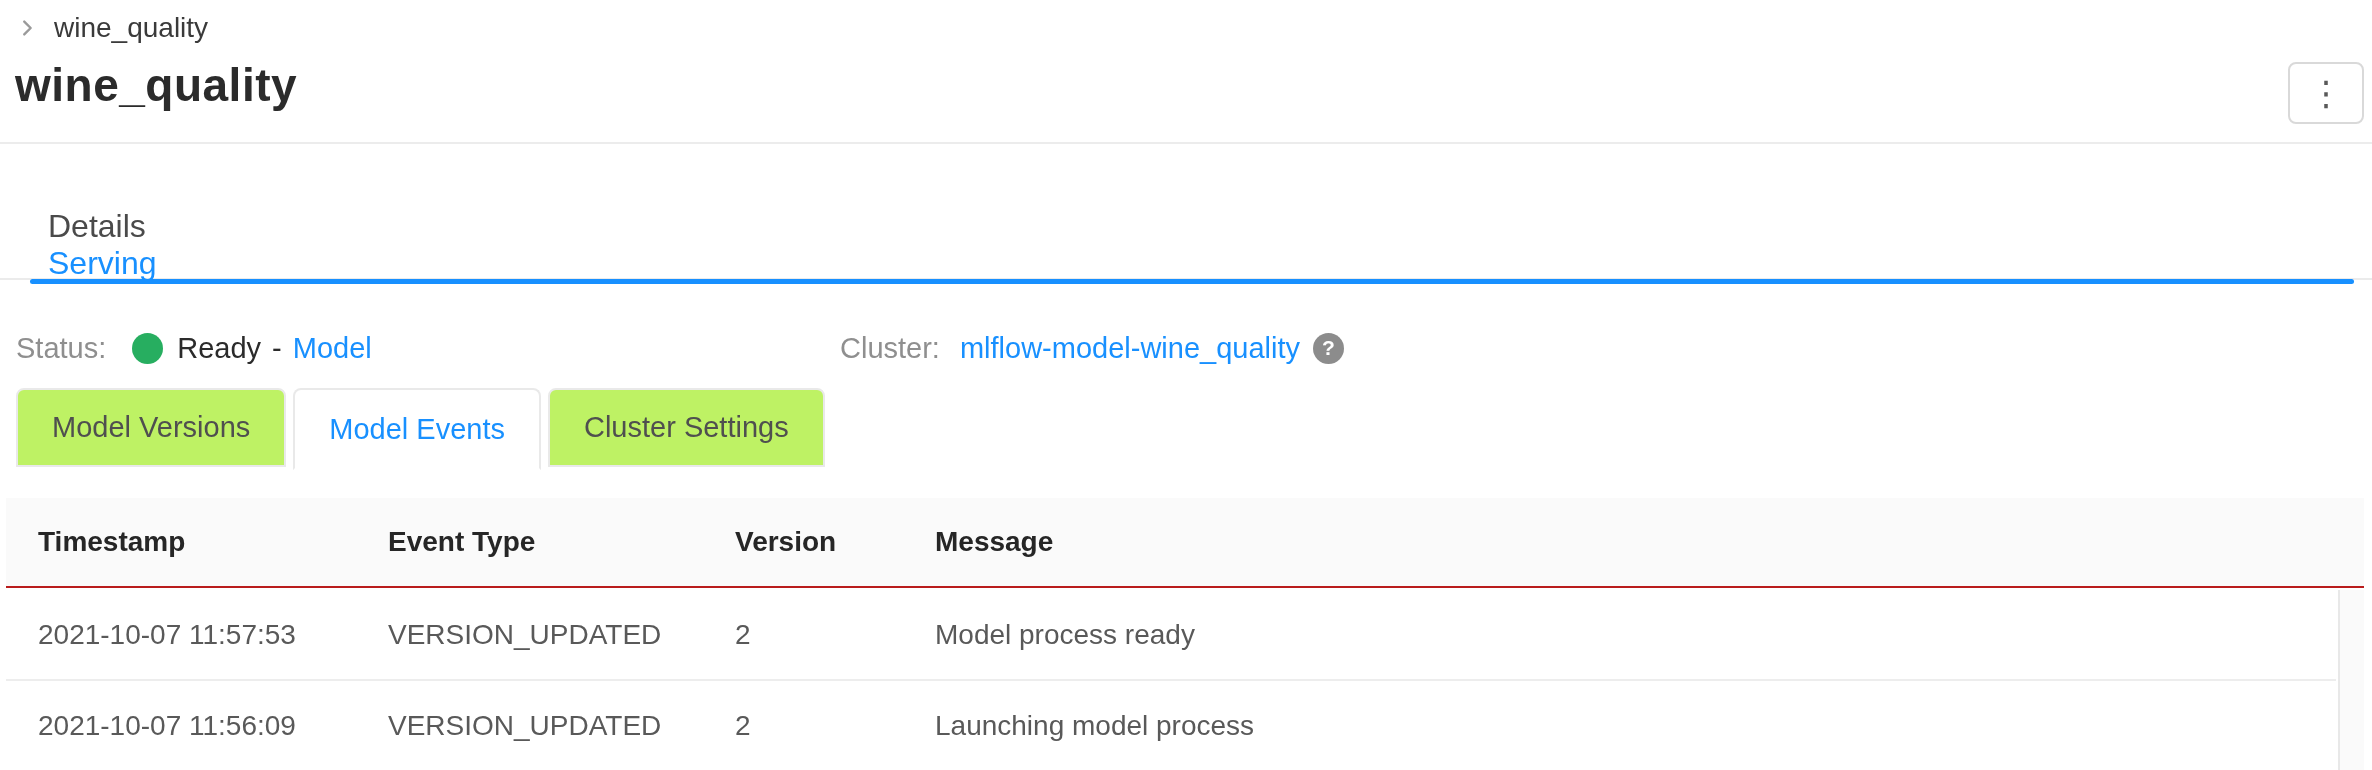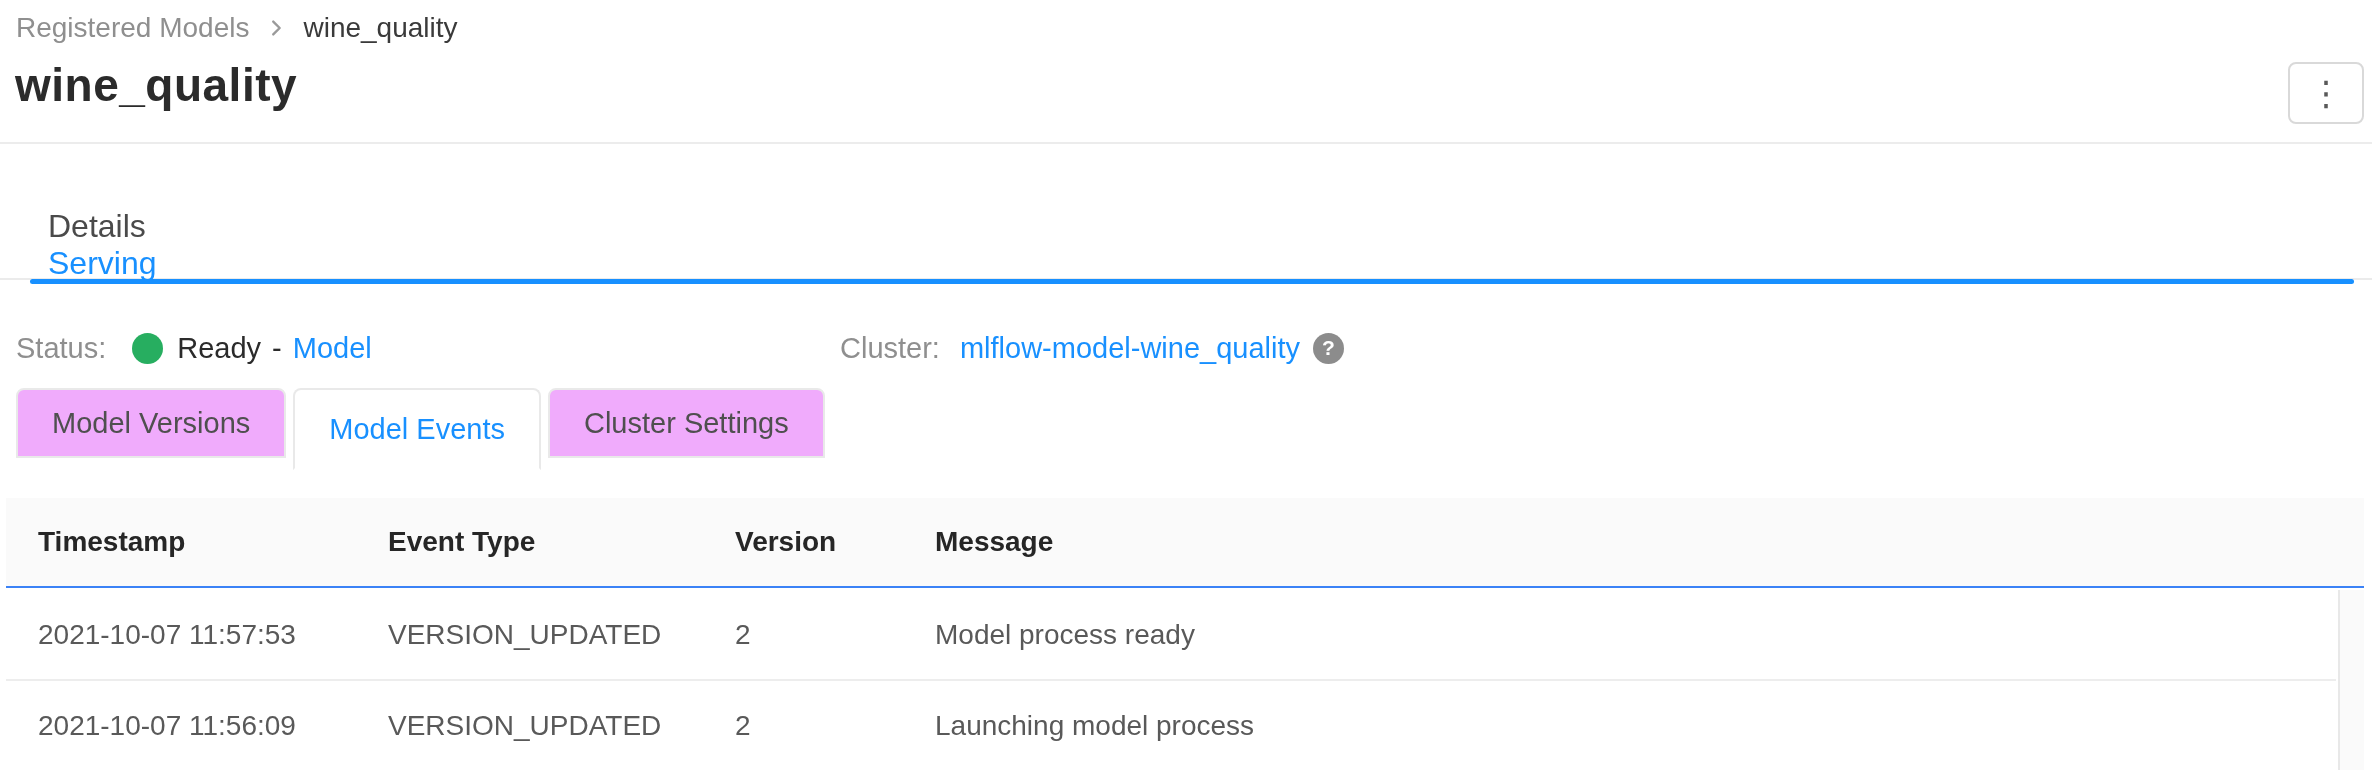--- a/index.html
+++ b/index.html
@@ -129,24 +129,24 @@
   }
 
   
   .sub-tabs {
     position: absolute;
     top: 388px; left: 16px;
     display: flex;
     font-size: 29px;
   }
   .sub-tab {
-    height: 70px;
+    height: 79px;
     padding: 0 34px;
     display: flex; align-items: center;
-    background: #f0abfc;
+    background: #bef264;
     border: 2px solid #e9e9e9;
     border-radius: 8px 8px 0 0;
     margin-right: 7px;
     color: #4f4f4f;
     cursor: pointer;
   }
   .sub-tab.active {
     background: #ffffff;
     border-bottom-color: #ffffff;
     height: 82px;
@@ -160,21 +160,21 @@
     top: 498px; left: 6px; right: 8px; bottom: 0;
     overflow: hidden;
     font-size: 28px;
   }
   .thead {
     display: grid;
     grid-template-columns: 350px 347px 200px 1fr;
     background: #fafafa;
     height: 90px;
     align-items: center;
-    border-bottom: 2px solid #3b82f6;
+    border-bottom: 2px solid #b91c1c;
     font-weight: 700;
     color: #262626;
   }
   .thead > div { padding-left: 32px; }
   .tbody {
     position: absolute;
     top: 92px; left: 0; right: 0; bottom: 0;
   }
   .scroll-gutter {
     position: absolute;
@@ -195,21 +195,20 @@
   }
   .trow:last-child { border-bottom: none; height: 120px; }
   .trow > div { padding-left: 32px; }
 </style>
 </head>
 <body>
 
 <div class="screen">
 
   <div class="breadcrumb">
-    <span class="crumb-link">Registered Models</span>
     <span class="crumb-sep">
       <svg width="22" height="22" viewBox="0 0 24 24" fill="none" stroke="#9a9a9a" stroke-width="2.6" stroke-linecap="round" stroke-linejoin="round">
         <polyline points="9 5 16 12 9 19"></polyline>
       </svg>
     </span>
     <span class="crumb-current">wine_quality</span>
   </div>
 
   <h1 class="page-title">wine_quality</h1>
 

